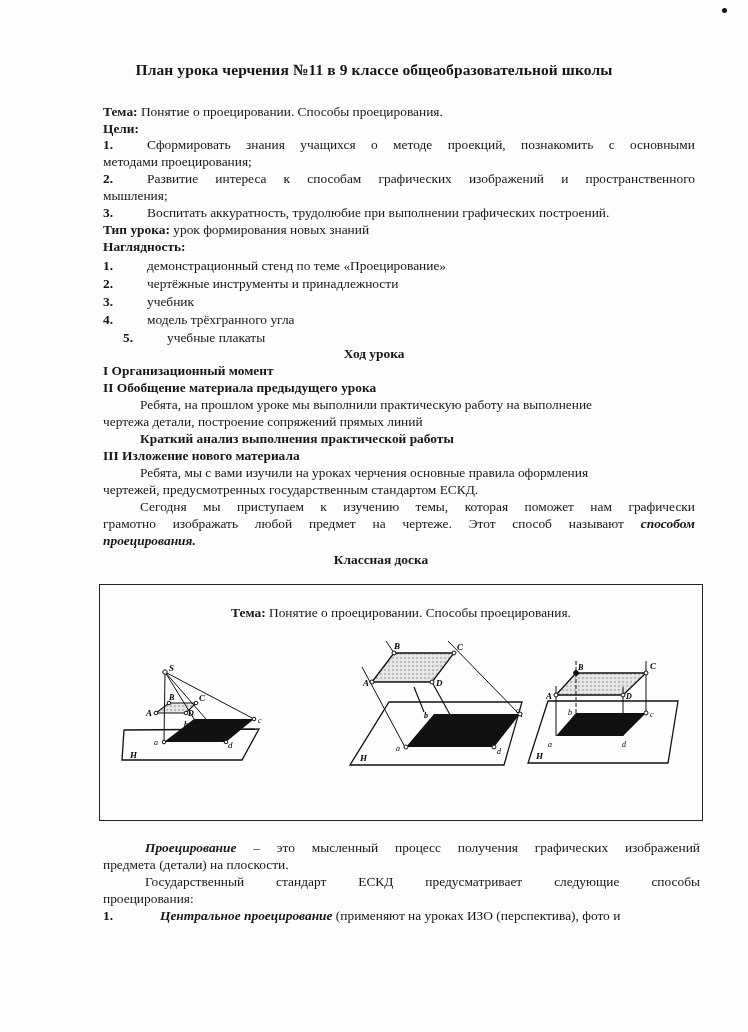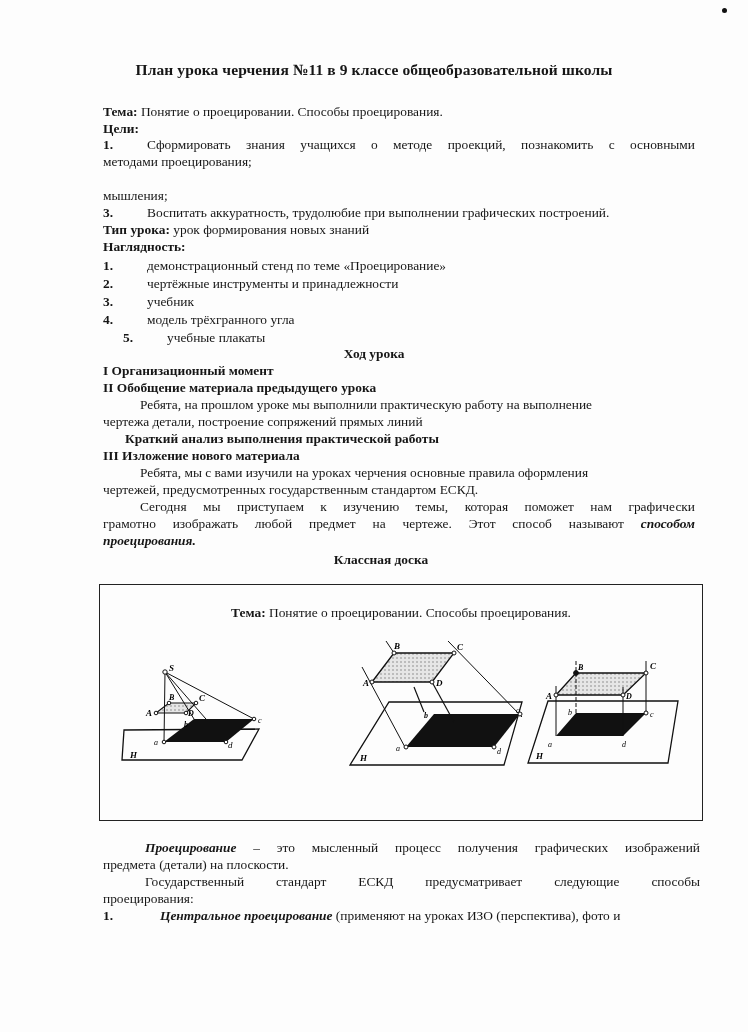--- a/index.html
+++ b/index.html
@@ -39,20 +39,23 @@
     <span class="b">Тема:</span><span> Понятие о проецировании. Способы проецирования.</span>
   </div>
 
   <div class="ln b" style="top:120px;">Цели:</div>
 
   <div class="ln just" style="top:136px;">
     <span class="num">1.</span><span>Сформировать знания учащихся о методе проекций, познакомить с основными</span>
   </div>
   <div class="ln" style="top:153px;">методами проецирования;</div>
 
+  <div class="ln just" style="top:170px;">
+    <span class="num">2.</span><span>Развитие интереса к способам графических изображений и пространственного</span>
+  </div>
   <div class="ln" style="top:187px;">мышления;</div>
 
   <div class="ln" style="top:204px;">
     <span class="num">3.</span><span>Воспитать аккуратность, трудолюбие при выполнении графических построений.</span>
   </div>
 
   <div class="ln" style="top:221px;">
     <span class="b">Тип урока:</span><span> урок формирования новых знаний</span>
   </div>
 
@@ -63,21 +66,21 @@
   <div class="ln" style="top:293px;"><span class="num">3.</span><span>учебник</span></div>
   <div class="ln" style="top:311px;"><span class="num">4.</span><span>модель трёхгранного угла</span></div>
   <div class="ln" style="top:329px;margin-left:20px;"><span class="num">5.</span><span>учебные плакаты</span></div>
 
   <div class="ln b center" style="top:345px;box-sizing:border-box;">Ход урока</div>
 
   <div class="ln b" style="top:362px;">I Организационный момент</div>
   <div class="ln b" style="top:379px;">II Обобщение материала предыдущего урока</div>
   <div class="ln" style="top:396px;left:140px;">Ребята, на прошлом уроке мы выполнили практическую работу на выполнение</div>
   <div class="ln" style="top:413px;">чертежа детали, построение сопряжений прямых линий</div>
-  <div class="ln b" style="top:430px;left:125px;">Краткий анализ выполнения практической работы</div>
+  <div class="ln b" style="top:430px;left:140px;">Краткий анализ выполнения практической работы</div>
   <div class="ln b" style="top:447px;">III Изложение нового материала</div>
   <div class="ln" style="top:464px;left:140px;">Ребята, мы с вами изучили на уроках черчения основные правила оформления</div>
   <div class="ln just" style="top:498px;left:140px;width:555px;">Сегодня мы приступаем к изучению темы, которая поможет нам графически</div>
   <div class="ln" style="top:481px;">чертежей, предусмотренных государственным стандартом ЕСКД.</div>
   <div class="ln just" style="top:515px;width:592px;">
     <span>грамотно изображать любой предмет на чертеже. Этот способ называют </span><span class="bi">способом</span>
   </div>
   <div class="ln bi" style="top:532px;">проецирования.</div>
 
   <div class="ln b center" style="top:551px;padding-left:14px;box-sizing:border-box;">Классная доска</div>

